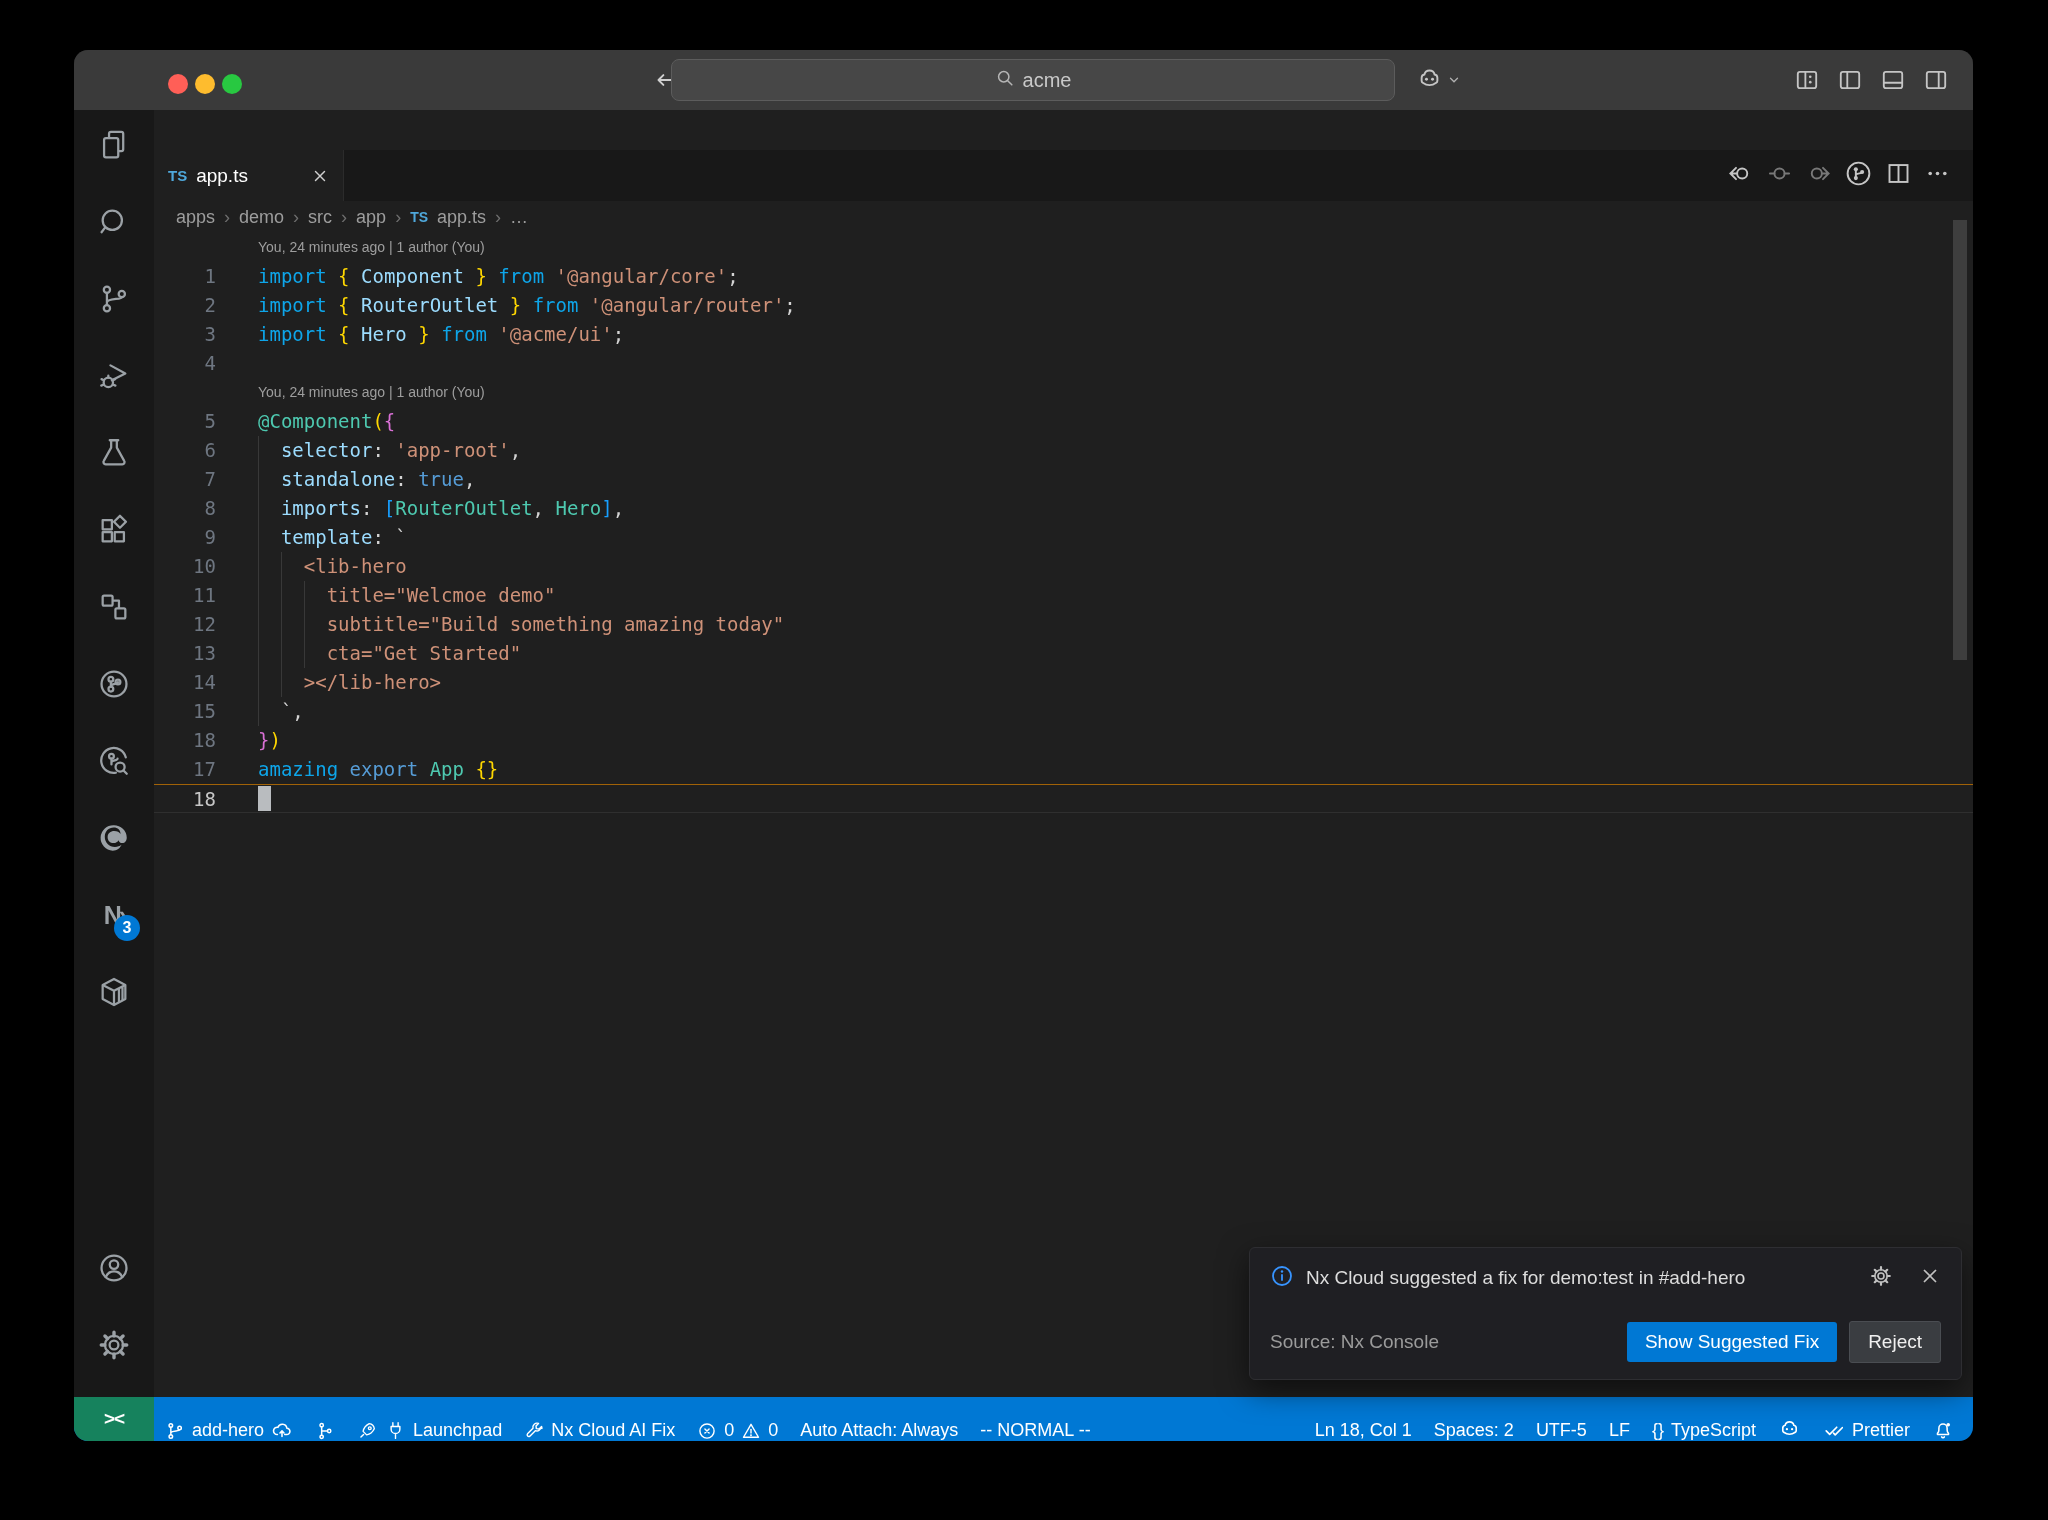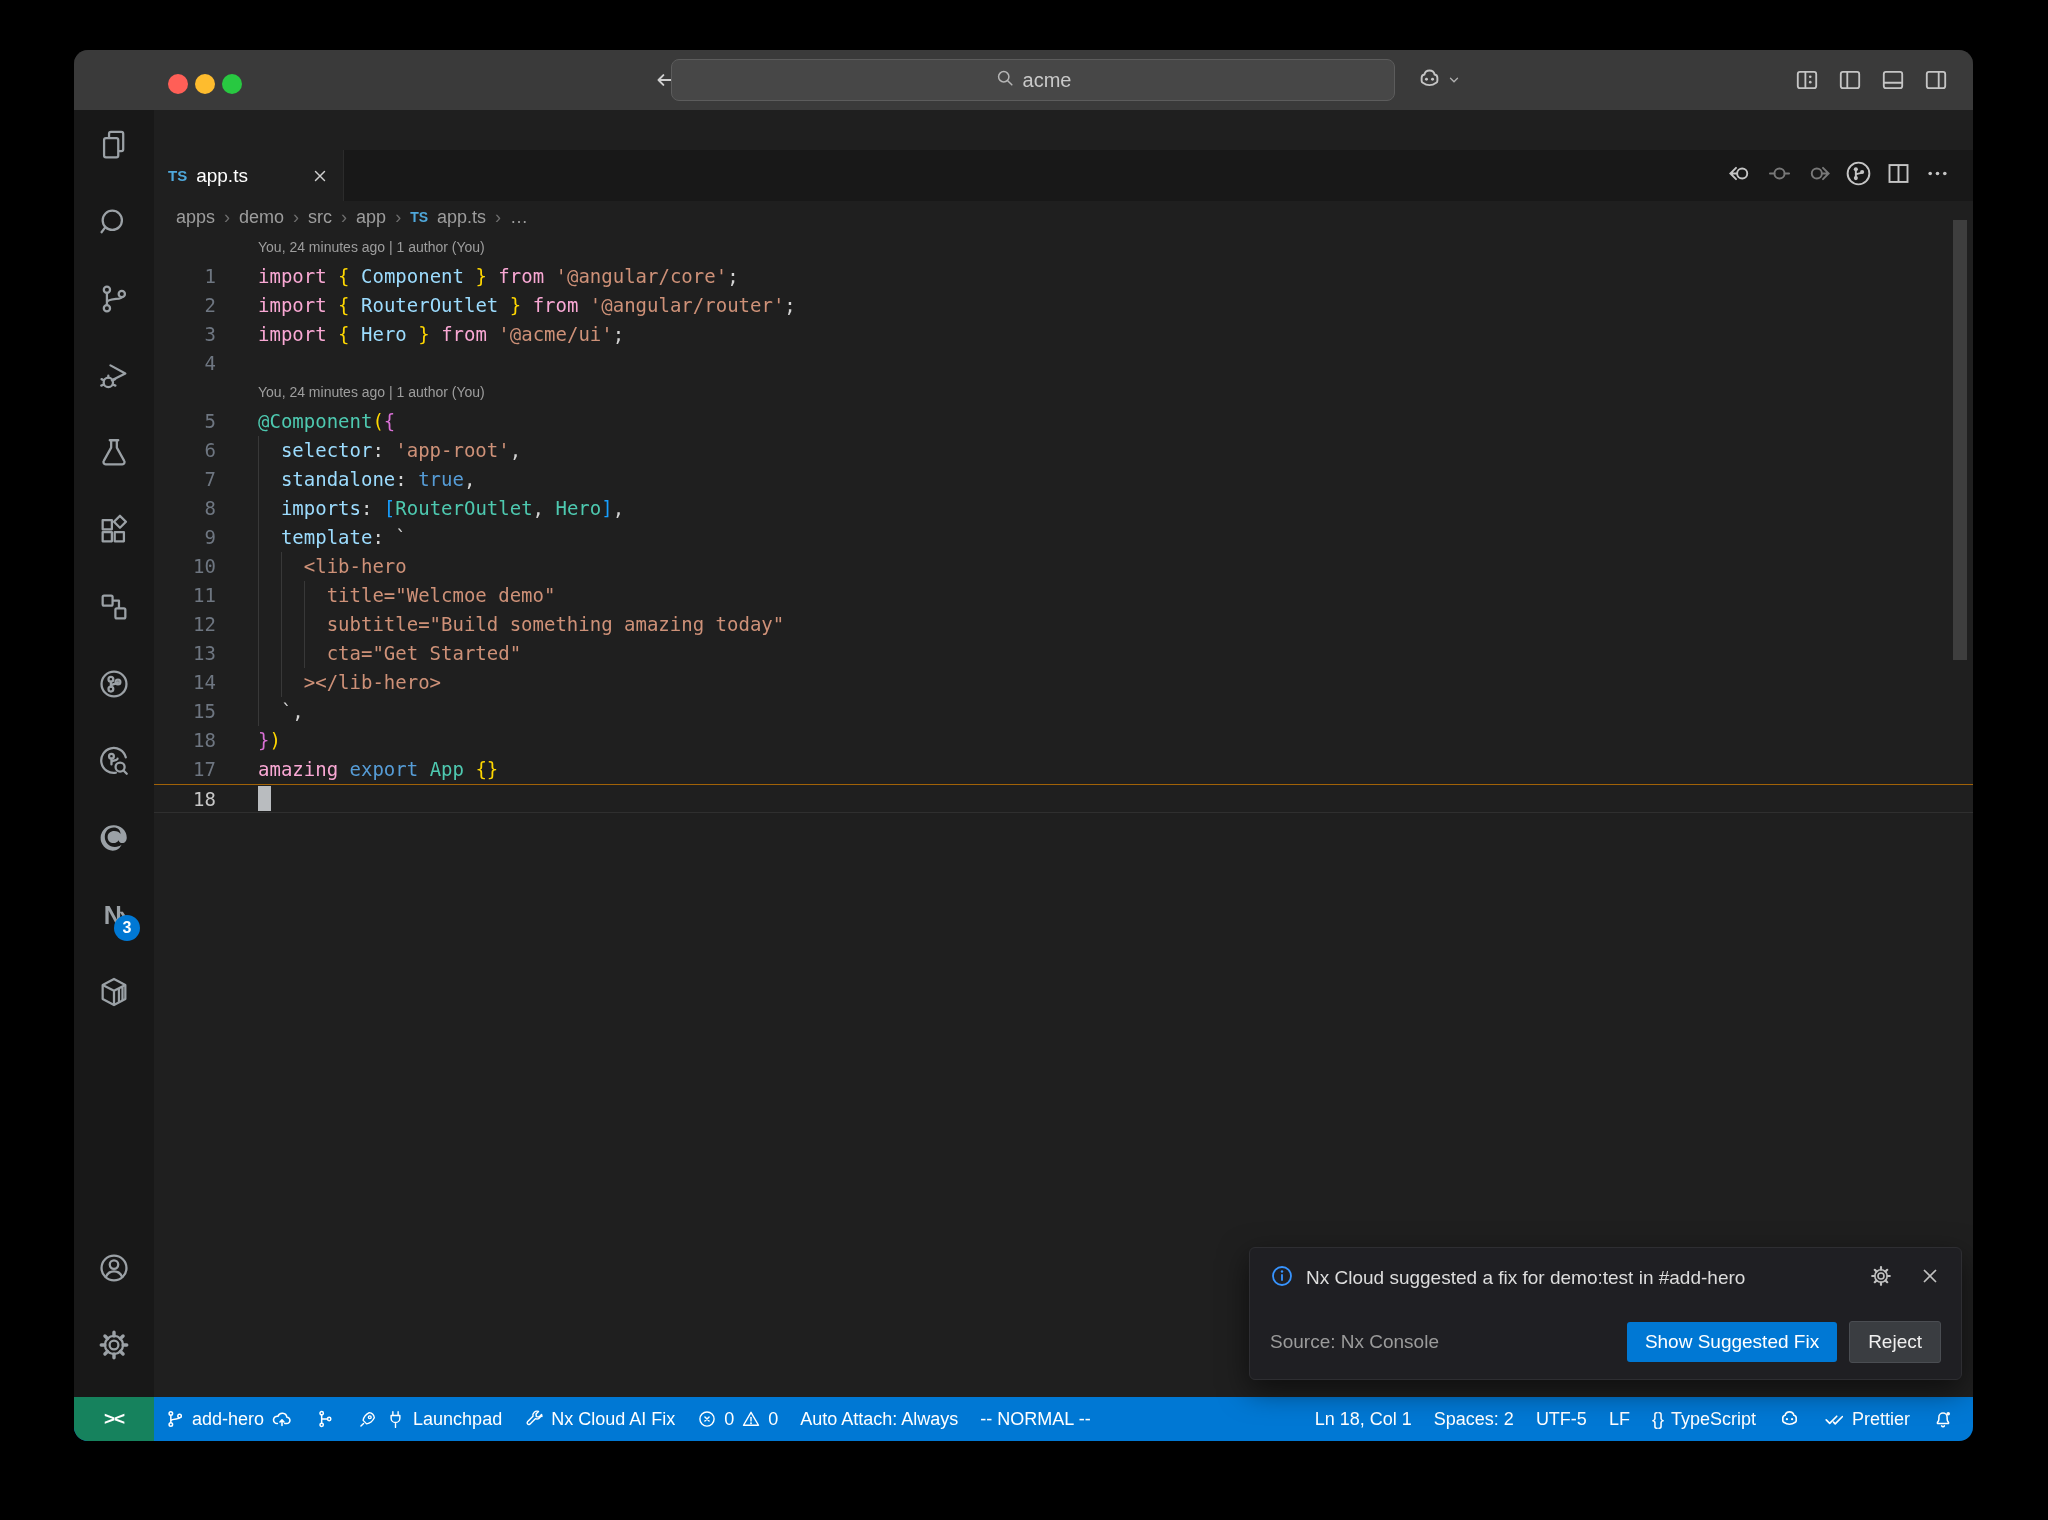--- a/index.html
+++ b/index.html
@@ -57,21 +57,21 @@
   .crow { height:29px; display:flex; font-family:"DejaVu Sans Mono", monospace;
           font-size:19px; line-height:29px; }
   .crow.blame { display:block; padding-left:104px; font-family:"Liberation Sans", sans-serif;
                 font-size:14px; color:#9e9e9e; }
   .crow.current { border-top:1px solid #a16207; border-bottom:1px solid #2f2f2f;justify-content:flex-end; }
   .crow.current .lnum { color:#c6c6c6; }
   .lnum { width:104px; padding-right:42px; text-align:right; color:#6e7681; flex:none; }
   .lct { flex:1; white-space:pre; position:relative; }
   .guide { position:absolute; top:0; bottom:0; border-left:1px solid #383838; }
   .cursor { position:absolute; left:0; top:1px; bottom:1px; width:13px; background:#b9bcbf; }
-  .tk-kw  { color:#f9a8d4; }
+  .tk-kw  { color:#0ea5e9; }
   .tk-var { color:#9CDCFE; }
   .tk-cls { color:#4EC9B0; }
   .tk-str { color:#CE9178; }
   .tk-pln { color:#D4D4D4; }
   .tk-kwb { color:#569CD6; }
   .tk-b1  { color:#FFD700; }
   .tk-b2  { color:#DA70D6; }
   .tk-b3  { color:#179FFF; }
   .scroll-thumb { position:absolute; right:6px; top:70px; width:14px; height:440px;
                   background:rgba(121,121,121,.35); }
@@ -88,21 +88,21 @@
   .btn { font-size:19px; border-radius:3px; padding:9px 18px; border:none; cursor:pointer; }
   .btn.primary { background:#0078d4; color:#fff; margin-right:12px; }
   .btn.secondary { background:#3a3d41; color:#f0f0f0; border:1px solid #4a4d52; }
 
   
   .statusbar { height:44px; background:#0078d4; flex:none; display:flex; align-items:center;
                color:#fff; font-size:18px; }
   .remote-chip { width:80px; height:44px; background:#16825d; display:flex; align-items:center;
                  justify-content:center; font-weight:bold; font-size:19px; letter-spacing:-1px;
                  border-bottom-left-radius:13px; flex:none; }
-  .sb-item { display:flex; align-items:center; gap:7px; padding:0 11px; height:100%; white-space:nowrap; }
+  .sb-item { display:flex; align-items:flex-end; gap:7px; padding:0 11px; height:100%; white-space:nowrap; }
   .sb-right { margin-left:auto; display:flex; align-items:center; padding-right:8px; height:100%; }
   .sb-item svg { display:block; }
 
   svg { flex:none; }
 </style>
 </head>
 <body>
 
 <div class="window">
 

